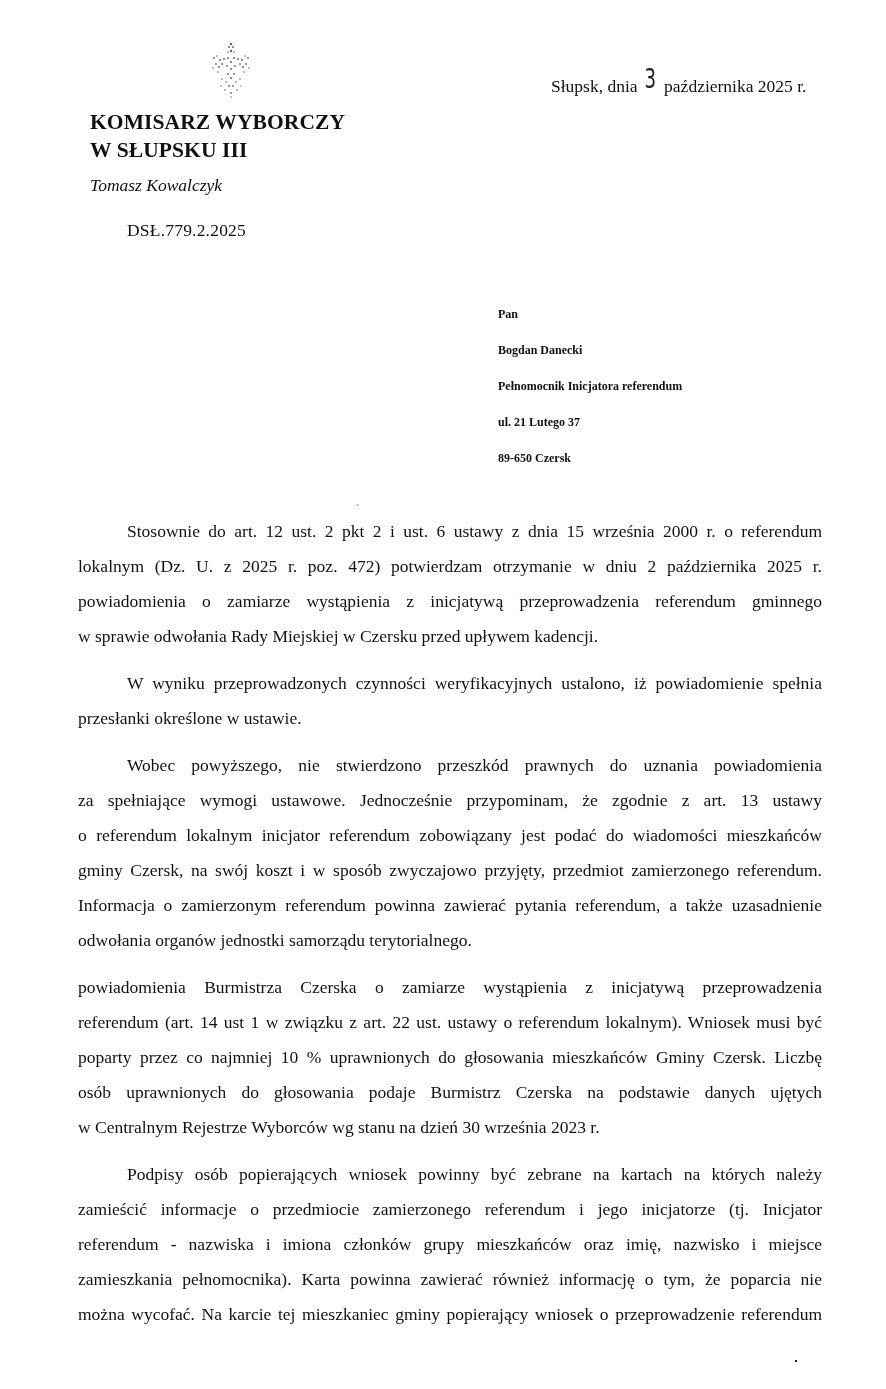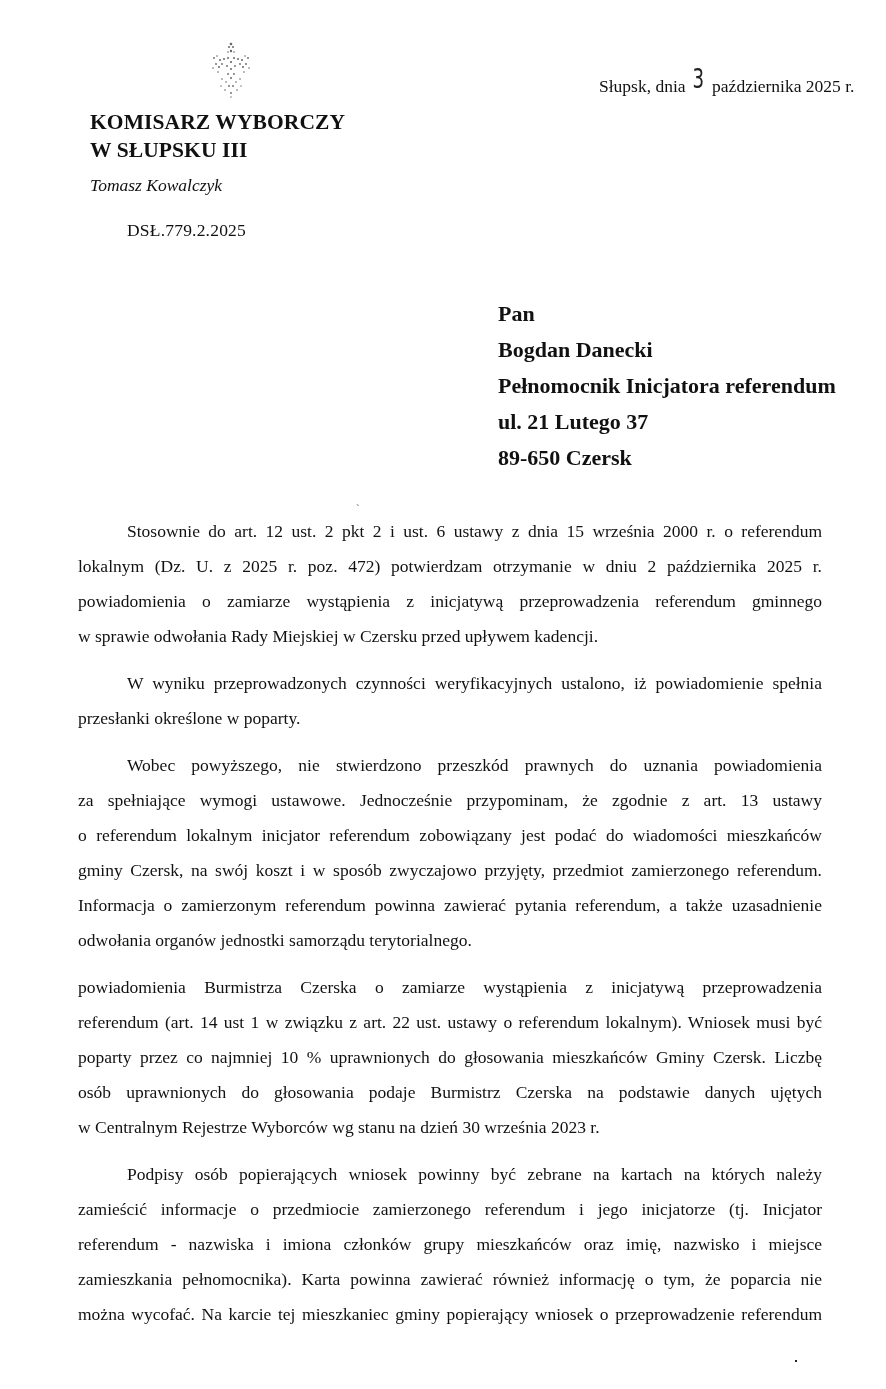--- a/index.html
+++ b/index.html
@@ -18,28 +18,28 @@
   .org-line {
     font-weight: bold; font-size: 21.5px; line-height: 28px; letter-spacing: 0.1px;
   }
   .org-person {
     font-style: italic; font-size: 17.5px; line-height: 26px; margin-top: 8px;
   }
   .case-no {
     left: 127px; top: 220px; font-size: 17.5px; letter-spacing: 0.2px;
   }
   .date-line {
-    left: 551px; top: 68px; font-size: 17.5px; white-space: nowrap; margin-left: 48px;
+    left: 551px; top: 68px; font-size: 17.5px; white-space: nowrap;
   }
   .date-day {
     font-family: "DejaVu Sans", sans-serif; font-weight: normal; font-size: 26px;
     display: inline-block; transform: translateY(-4px) scaleX(0.7); margin: 0 6px 0 4px;
     color: #222;
   }
-  .recipient { left: 498px; top: 296px; font-size: 22px; }
+  .recipient { left: 498px; top: 296px; font-size: 12px; }
   .recipient .r-line { height: 36px; line-height: 36px; white-space: nowrap; font-weight: bold; }
   .recipient .bold { font-weight: bold; }
   .body-text {
     left: 66px; top: 502px; width: 768px; font-size: 17.5px;
   }
   .para { margin: 12px; }
   .line {
     display: block; height: 35px; line-height: 35px;
     text-align: justify; text-align-last: justify; white-space: nowrap;
   }
@@ -127,21 +127,21 @@
 
 <div class="abs body-text">
   <div class="para">
     <span class="line indent">Stosownie do art. 12 ust. 2 pkt 2 i ust. 6 ustawy z dnia 15 września 2000 r. o referendum</span>
     <span class="line">lokalnym (Dz. U. z 2025 r. poz. 472) potwierdzam otrzymanie w dniu 2 października 2025 r.</span>
     <span class="line">powiadomienia o zamiarze wystąpienia z inicjatywą przeprowadzenia referendum gminnego</span>
     <span class="line last">w sprawie odwołania Rady Miejskiej w Czersku przed upływem kadencji.</span>
   </div>
   <div class="para">
     <span class="line indent">W wyniku przeprowadzonych czynności weryfikacyjnych ustalono, iż powiadomienie spełnia</span>
-    <span class="line last">przesłanki określone w poparty.</span>
+    <span class="line last">przesłanki określone w ustawie.</span>
   </div>
   <div class="para">
     <span class="line indent">Wobec powyższego, nie stwierdzono przeszkód prawnych do uznania powiadomienia</span>
     <span class="line">za spełniające wymogi ustawowe. Jednocześnie przypominam, że zgodnie z art. 13 ustawy</span>
     <span class="line">o referendum lokalnym inicjator referendum zobowiązany jest podać do wiadomości mieszkańców</span>
     <span class="line">gminy Czersk, na swój koszt i w sposób zwyczajowo przyjęty, przedmiot zamierzonego referendum.</span>
     <span class="line">Informacja o zamierzonym referendum powinna zawierać pytania referendum, a także uzasadnienie</span>
     <span class="line last">odwołania organów jednostki samorządu terytorialnego.</span>
   </div>
   <div class="para">

